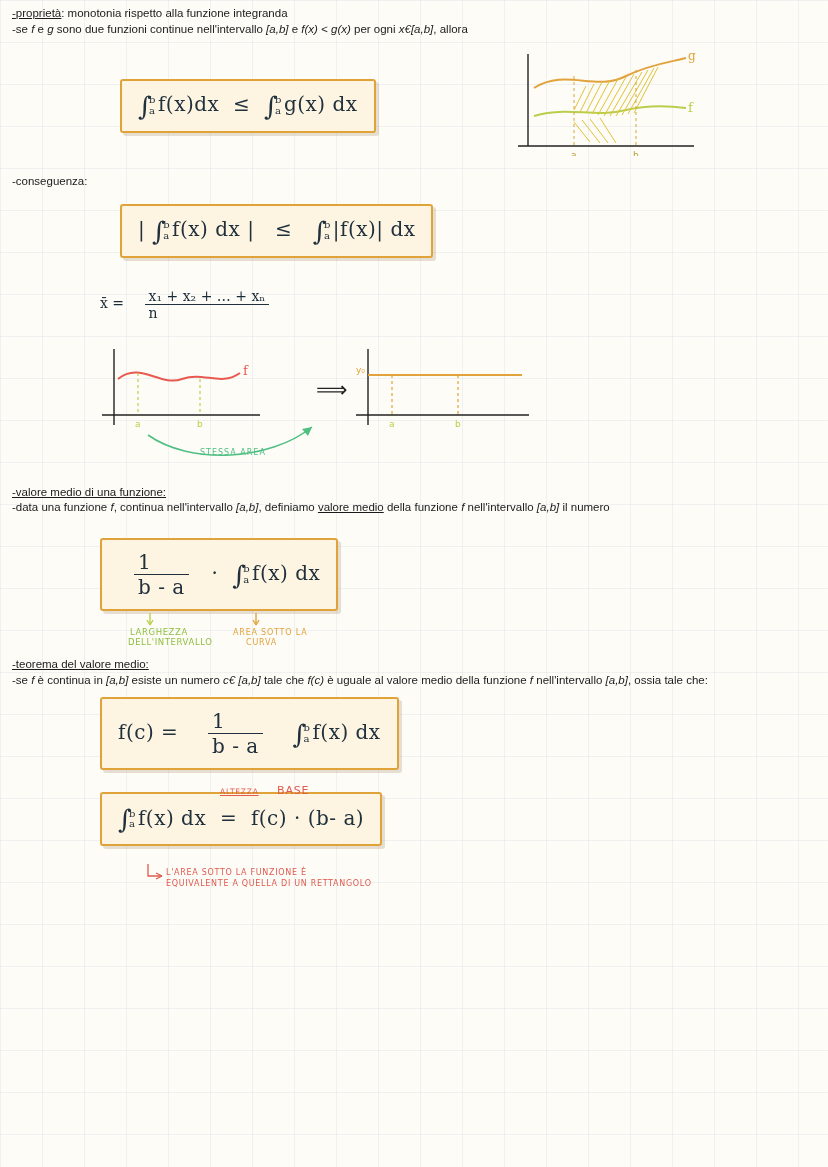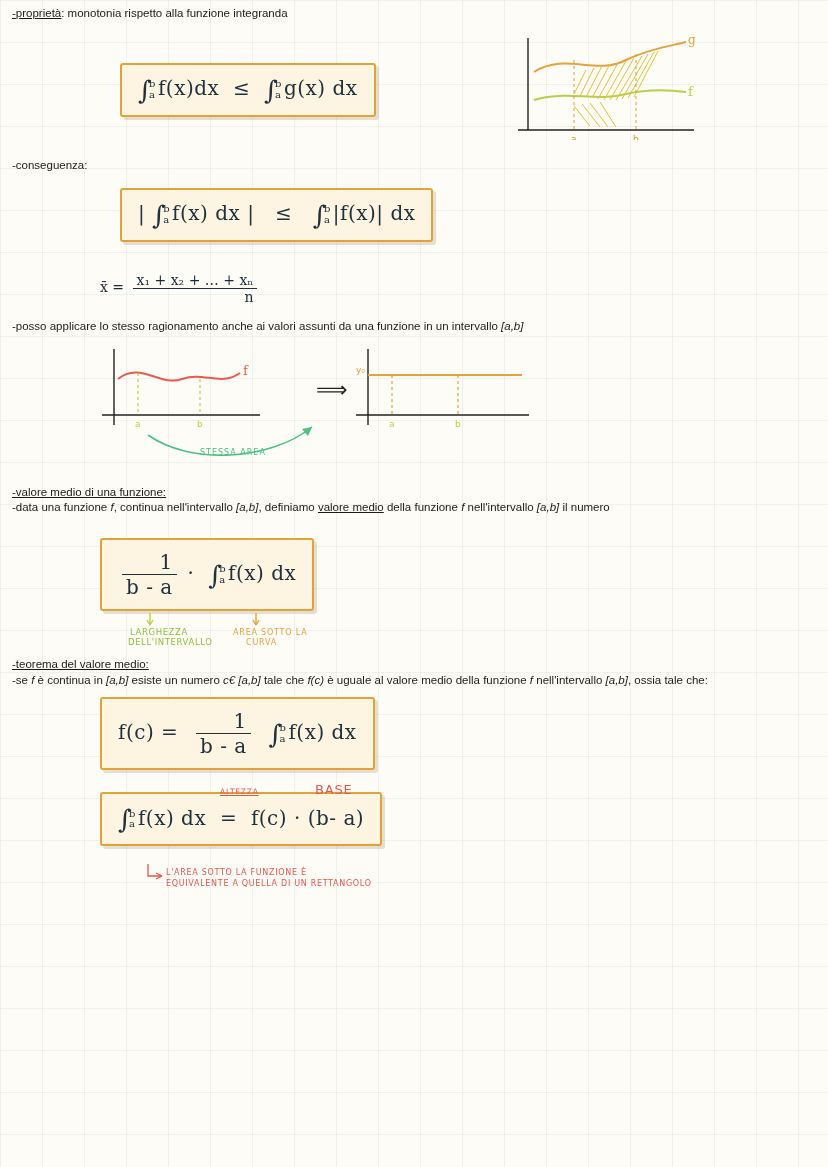--- a/index.html
+++ b/index.html
@@ -54,22 +54,22 @@
   .formula {
     font-family: "DejaVu Serif", serif;
     font-size: 20px;
     color: #20303c;
     white-space: nowrap;
     letter-spacing: 0.5px;
   }
   .frac {
     display: inline-block;
     vertical-align: middle;
-    text-align: right;
-    margin: 0 4px;
+    text-align: left;
+    margin: 0 16px;
   }
   .frac .num { display: block; border-bottom: 1.5px solid #20303c; padding: 0 4px; }
   .frac .den { display: block; padding: 0 4px; }
   .intsym {
     font-family: "DejaVu Serif", serif;
     font-size: 26px;
     position: relative;
     display: inline-block;
     vertical-align: middle;
   }
@@ -102,20 +102,21 @@
 </style>
 </head>
 <body>
 
 <div class="grid-bg"></div>
 
 <div class="page">
 
   <p class="line"><span class="u">-<u>proprietà</u></span><span>: monotonia rispetto alla funzione integranda</span></p>
 
+  <p class="line"><span>-se </span><span class="it">f</span><span> e </span><span class="it">g</span><span> sono due funzioni continue nell'intervallo </span><span class="it">[a,b]</span><span> e </span><span class="it">f(x) &lt; g(x)</span><span> per ogni </span><span class="it">x€[a,b]</span><span>, allora</span></p>
 
   <div class="gap-m"></div>
 
   <div style="display:flex; align-items:center;">
     <div class="indent-3">
       <div class="formula-box">
         <span class="formula">
           <span class="intsym">∫</span><span class="lims"><span>b</span><br><span>a</span></span><span>f(x)dx</span>
           &nbsp;<span>≤</span>&nbsp;
           <span class="intsym">∫</span><span class="lims"><span>b</span><br><span>a</span></span><span>g(x) dx</span>
@@ -184,21 +185,20 @@
       <span>x̄ =</span>
       <span class="frac">
         <span class="num">x₁ + x₂ + … + xₙ</span>
         <span class="den">n</span>
       </span>
     </span>
   </div>
 
   <div class="gap-m"></div>
 
-  <p class="line"><span>-posso applicare lo stesso ragionamento anche ai valori assunti da una funzione in un intervallo </span><span class="it">[a,b]</span></p>
 
   <div class="gap-s"></div>
 
   <div style="display:flex; align-items:flex-start; margin-left:88px;">
     <svg width="230" height="120" viewBox="0 0 230 120">
       <line x1="14" y1="6" x2="14" y2="82" stroke="#222" stroke-width="1.4"></line>
       <line x1="2" y1="72" x2="160" y2="72" stroke="#222" stroke-width="1.4"></line>
       <path d="M18 36 C40 18, 60 44, 82 36 C104 28, 120 44, 140 30" fill="none" stroke="#e8594f" stroke-width="2"></path>
       <line x1="38" y1="30" x2="38" y2="72" stroke="#b9cf4b" stroke-width="1.2" stroke-dasharray="3,3"></line>
       <line x1="100" y1="36" x2="100" y2="72" stroke="#b9cf4b" stroke-width="1.2" stroke-dasharray="3,3"></line>
@@ -288,21 +288,21 @@
   <div class="indent-2" style="position:relative;">
     <div class="formula-box">
       <span class="formula">
         <span class="intsym">∫</span><span class="lims"><span>b</span><br><span>a</span></span><span>f(x) dx</span>
         &nbsp;<span>=</span>&nbsp;
         <span>f(c) · (b- a)</span>
       </span>
     </div>
     <div style="position:absolute; left:120px; top:-12px; width:220px;">
       <span style="color:#e05a4f; font-family:'DejaVu Sans',sans-serif; font-size:7.5px; letter-spacing:0.8px;text-decoration:underline;">ALTEZZA</span>
-      <span style="color:#e05a4f; font-family:'DejaVu Sans',sans-serif; font-size:13px; letter-spacing:0.8px; margin-left:52px;text-align:right;">BASE</span>
+      <span style="color:#e05a4f; font-family:'DejaVu Sans',sans-serif; font-size:11px; letter-spacing:0.8px; margin-left:14px;text-align:right;">BASE</span>
     </div>
   </div>
 
   <div style="position:relative; margin-left:130px; margin-top:16px;">
     <svg width="340" height="40" viewBox="0 0 340 40">
       <path d="M6 2 L6 14 L20 14" stroke="#e05a4f" stroke-width="1.3" fill="none"></path>
       <path d="M20 14 l-6 -3 M20 14 l-6 3" stroke="#e05a4f" stroke-width="1.3" fill="none"></path>
       <text x="24" y="13" fill="#e05a4f" font-family="DejaVu Sans" font-size="8" letter-spacing="0.7">L'AREA SOTTO LA FUNZIONE È</text>
       <text x="24" y="24" fill="#e05a4f" font-family="DejaVu Sans" font-size="8" letter-spacing="0.7">EQUIVALENTE A QUELLA DI UN RETTANGOLO</text>
     </svg>

